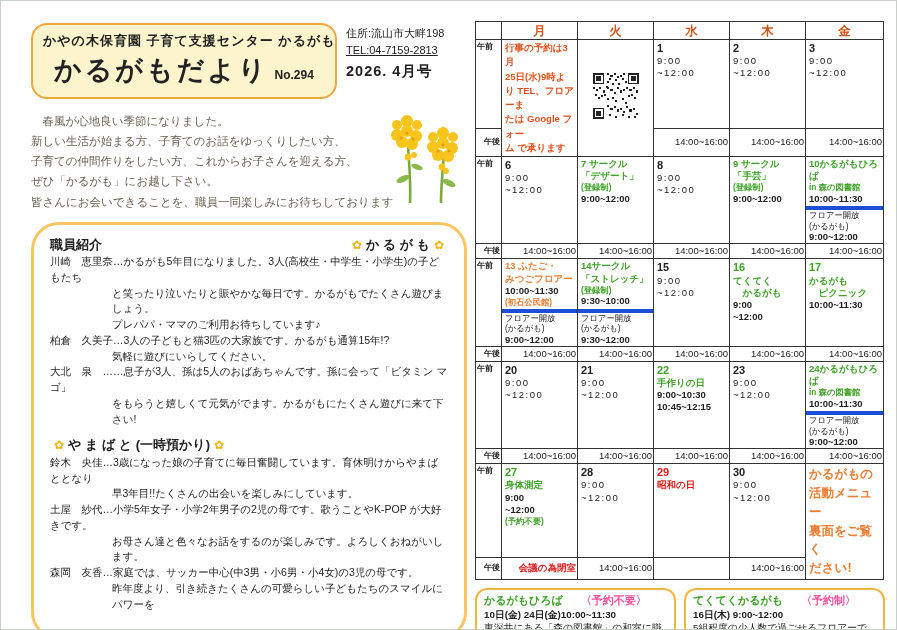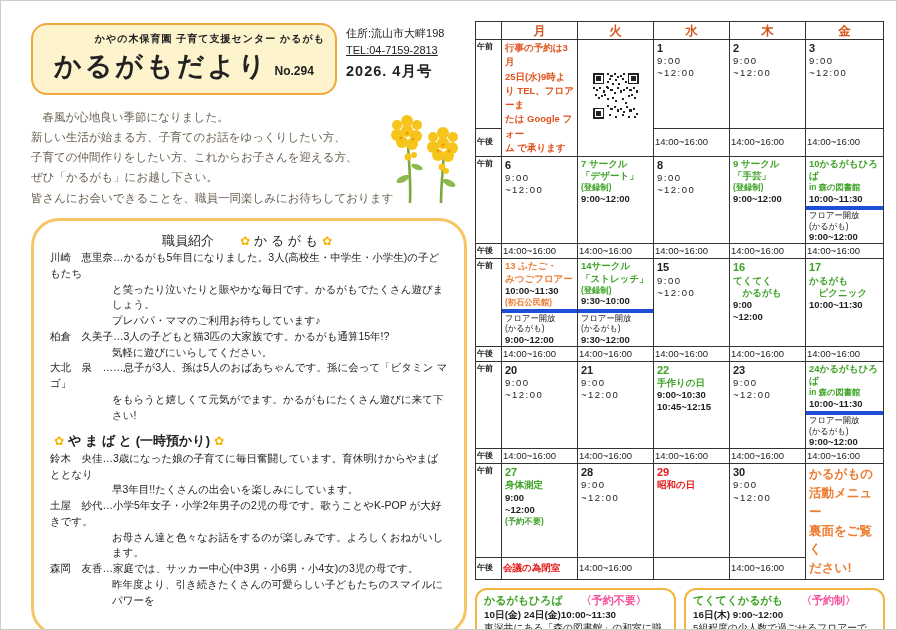--- a/index.html
+++ b/index.html
@@ -14,51 +14,51 @@
     border:1px solid #c8cec8;overflow:hidden;
   }
   .spread{display:flex;width:100%;height:100%;padding:8px 6px 0 0}
   .left{width:472px;position:relative;padding:14px 6px 0 30px}
   .right{width:413px;padding:12px 0 0 2px}
 
   
   .head-row{display:flex;align-items:flex-start}
   .title-box{border:2px solid #f0a73c;border-radius:16px;background:var(--titlefill);
     padding:7px 10px 9px;width:306px}
-  .subtitle{font-weight:bold;font-size:10px;text-align:right;letter-spacing:1px;white-space:nowrap}
+  .subtitle{font-weight:bold;font-size:13px;text-align:right;letter-spacing:1px;white-space:nowrap}
   .title-line{text-align:center;margin-top:2px}
   .main-title{font-size:27px;font-weight:bold;letter-spacing:3px}
   .issue-no{font-size:12px;font-weight:bold;margin-left:6px}
   .addr{margin-left:9px;font-size:11px;line-height:1.55;padding-top:2px;white-space:nowrap}
   .tel{text-decoration:underline}
   .issue-date{font-weight:bold;font-size:14.5px;letter-spacing:1px;margin-top:1px}
 
   .intro{margin-top:12px;color:var(--brown);font-size:11.5px;line-height:1.75;width:375px}
   .flowers{position:absolute;right:10px;top:100px}
 
   .staff-box{margin-top:10px;border:3px solid #f6c565;border-radius:28px;
     padding:10px 16px 12px;font-size:10.5px;line-height:1.5;color:#222;min-height:418px}
-  .sec1{display:flex;justify-content:center;gap:22px;font-weight:normal;font-size:13px}
+  .sec1{display:flex;justify-content:space-between;gap:22px;font-weight:bold;font-size:13px}
   .grp{text-align:left;font-weight:bold;font-size:13px;margin:8px 0 0}
   .fl{color:#f5b301;font-size:12px;margin:0 4px}
   .entry{margin-top:0}
   .entry .ln.c-i{padding-left:62px}
 
   
   table.cal{border-collapse:collapse;width:408px;table-layout:fixed}
   .cal td{border:1px solid #333;vertical-align:top;padding:1px 3px;font-size:9.5px;line-height:1.28;overflow:hidden}
   .cal tr.hdr td{text-align:center;font-weight:bold;color:var(--hdr);font-size:12.5px;
     vertical-align:middle;height:18px;padding:0}
   .cal td.lab{font-size:8px;font-weight:bold;padding:2px 1px;color:#222}
   .cal tr.am1 td{height:47px}
   .cal tr.am2 td{height:60px}
   .cal tr.am3 td{height:78px}
   .cal tr.am4 td{height:62px}
   .cal tr.am5 td{height:52px}
-  .cal tr.pmrow td{height:15px;text-align:left;vertical-align:middle;padding:0 1px}
+  .cal tr.pmrow td{height:15px;text-align:right;vertical-align:middle;padding:0 1px}
   .cal td.split{padding:0}
   .cal .split .top{padding:1px 3px}
   .cal .split .bot{border-top:4px solid #1d4ed8;padding:0 3px}
   .cal td.qr-cell{text-align:center;vertical-align:middle}
   .cal td.note-cell{vertical-align:middle}
   .cal .c-t{letter-spacing:1.5px}
   .cal tr.pmrow .c-t{letter-spacing:0}
 
   .ln{white-space:normal}
   .c-num{font-weight:bold;font-size:11px;letter-spacing:0}

